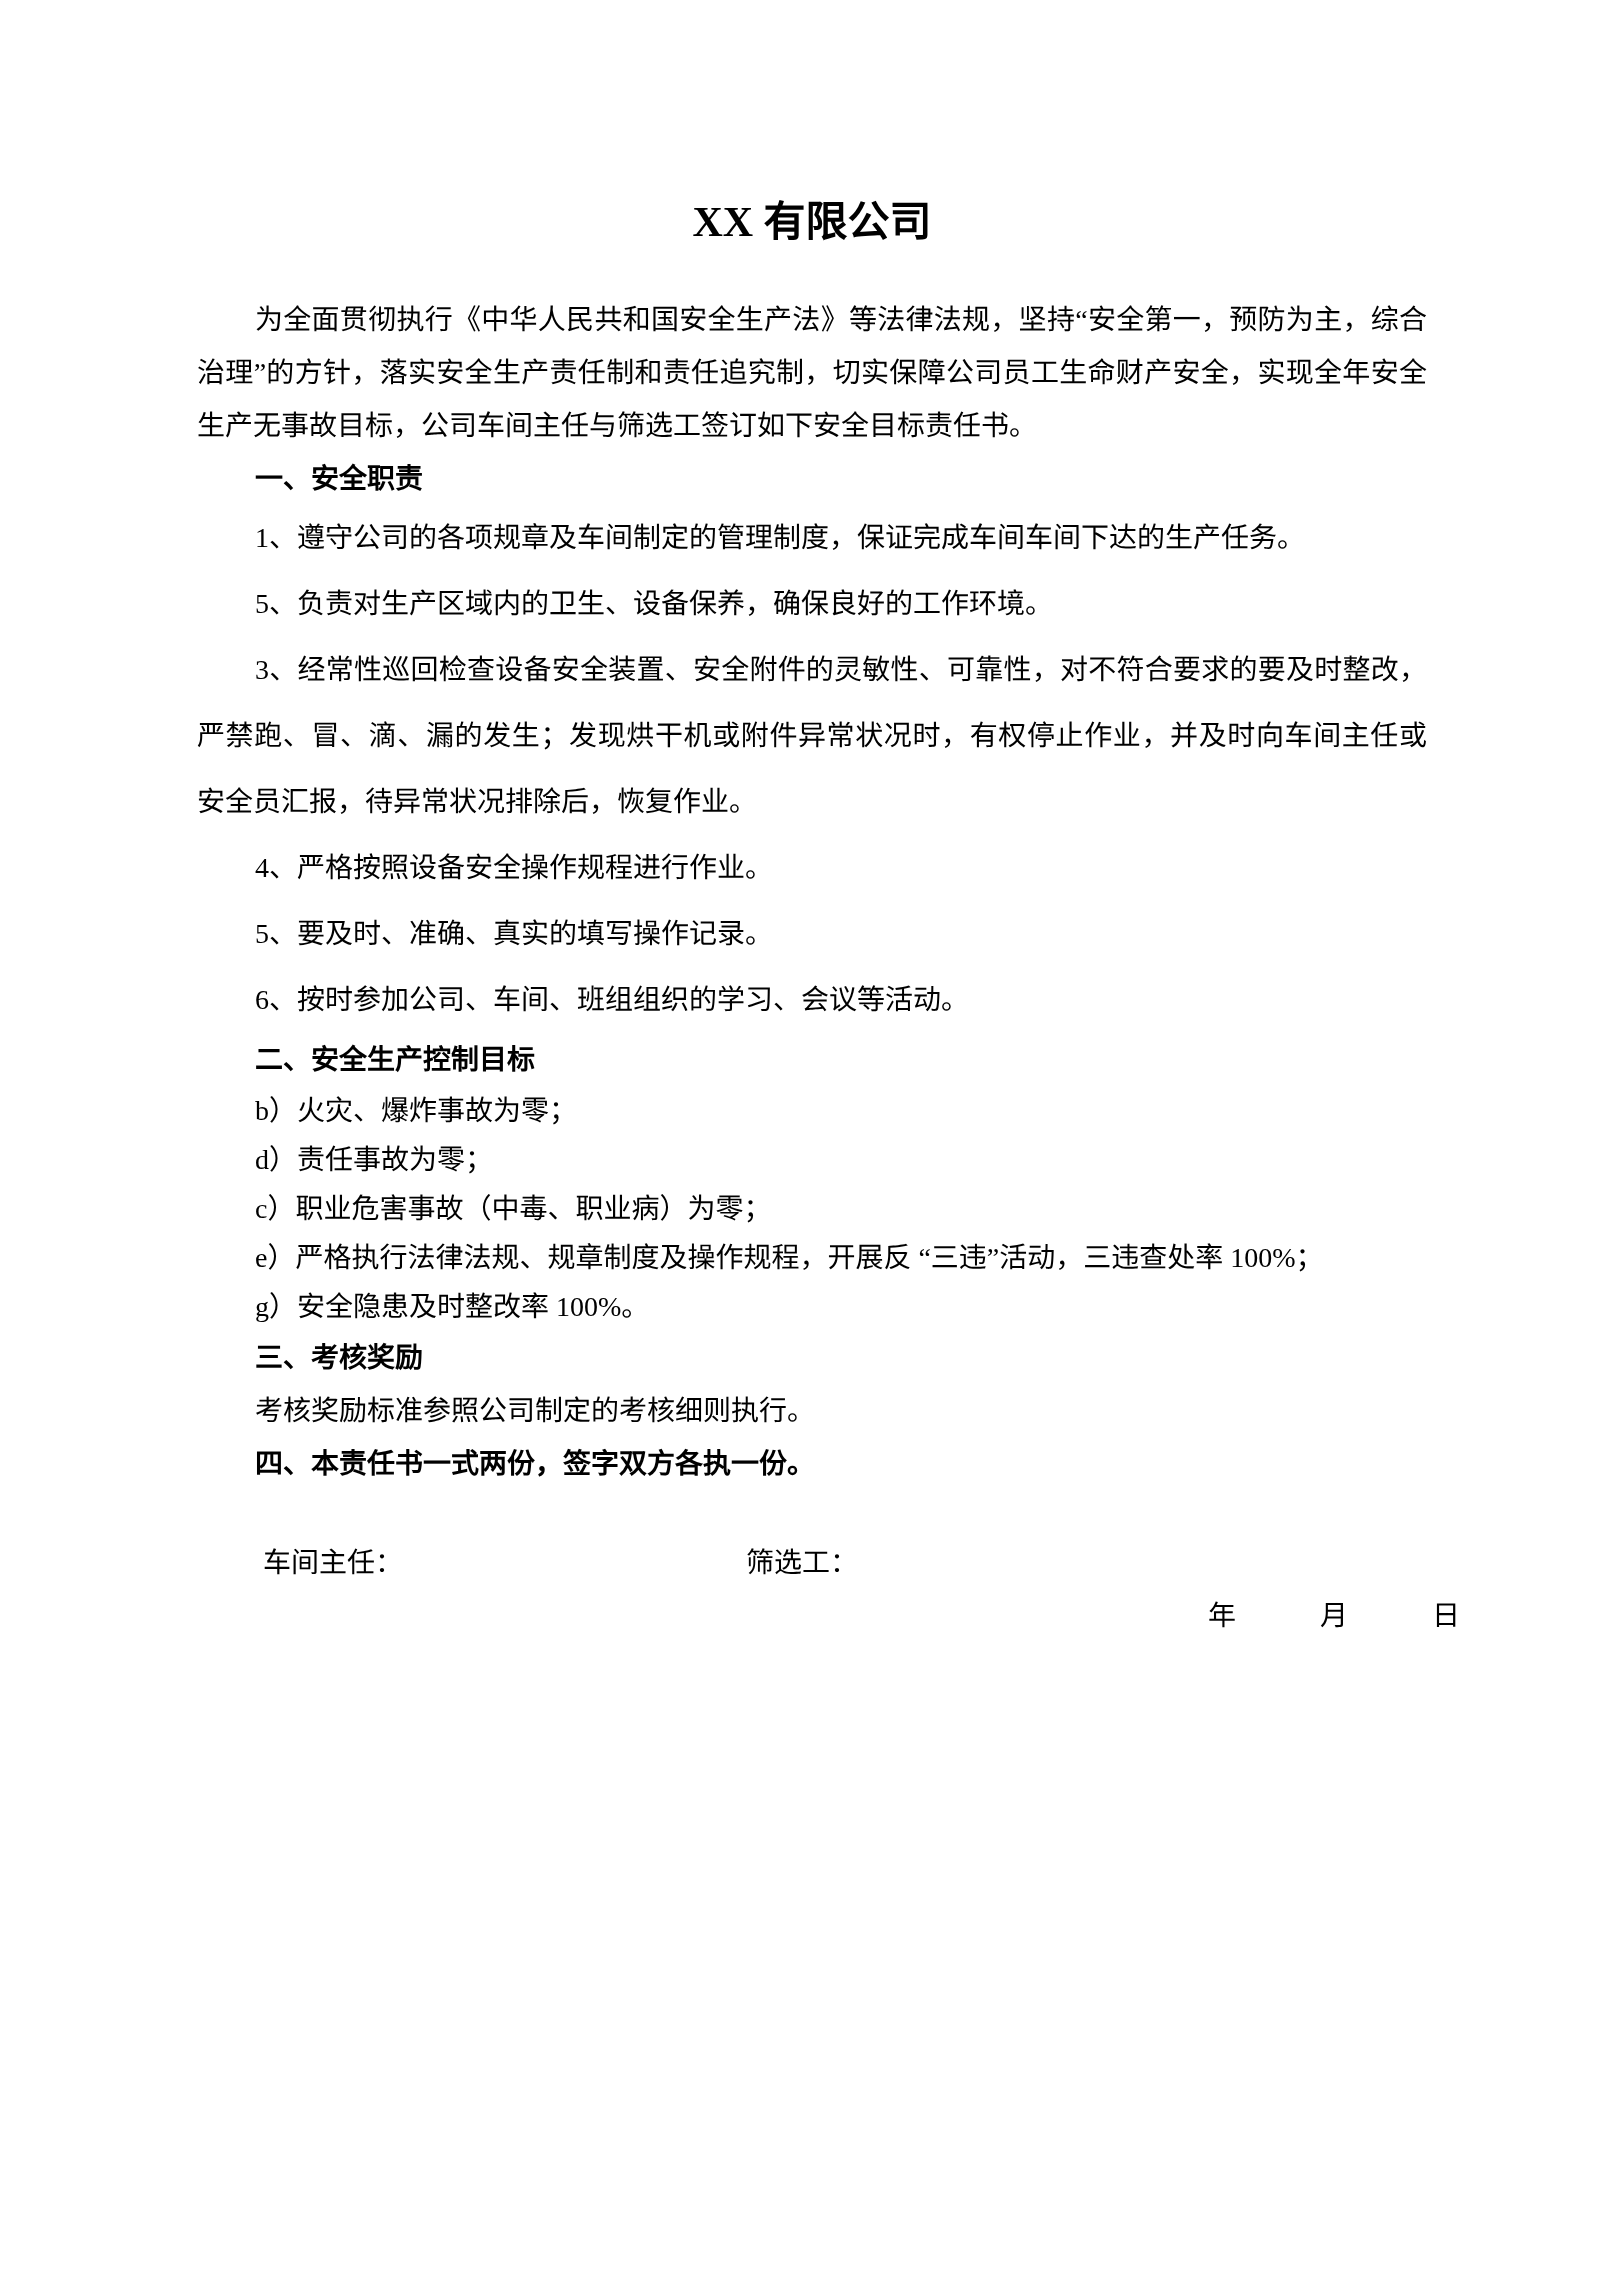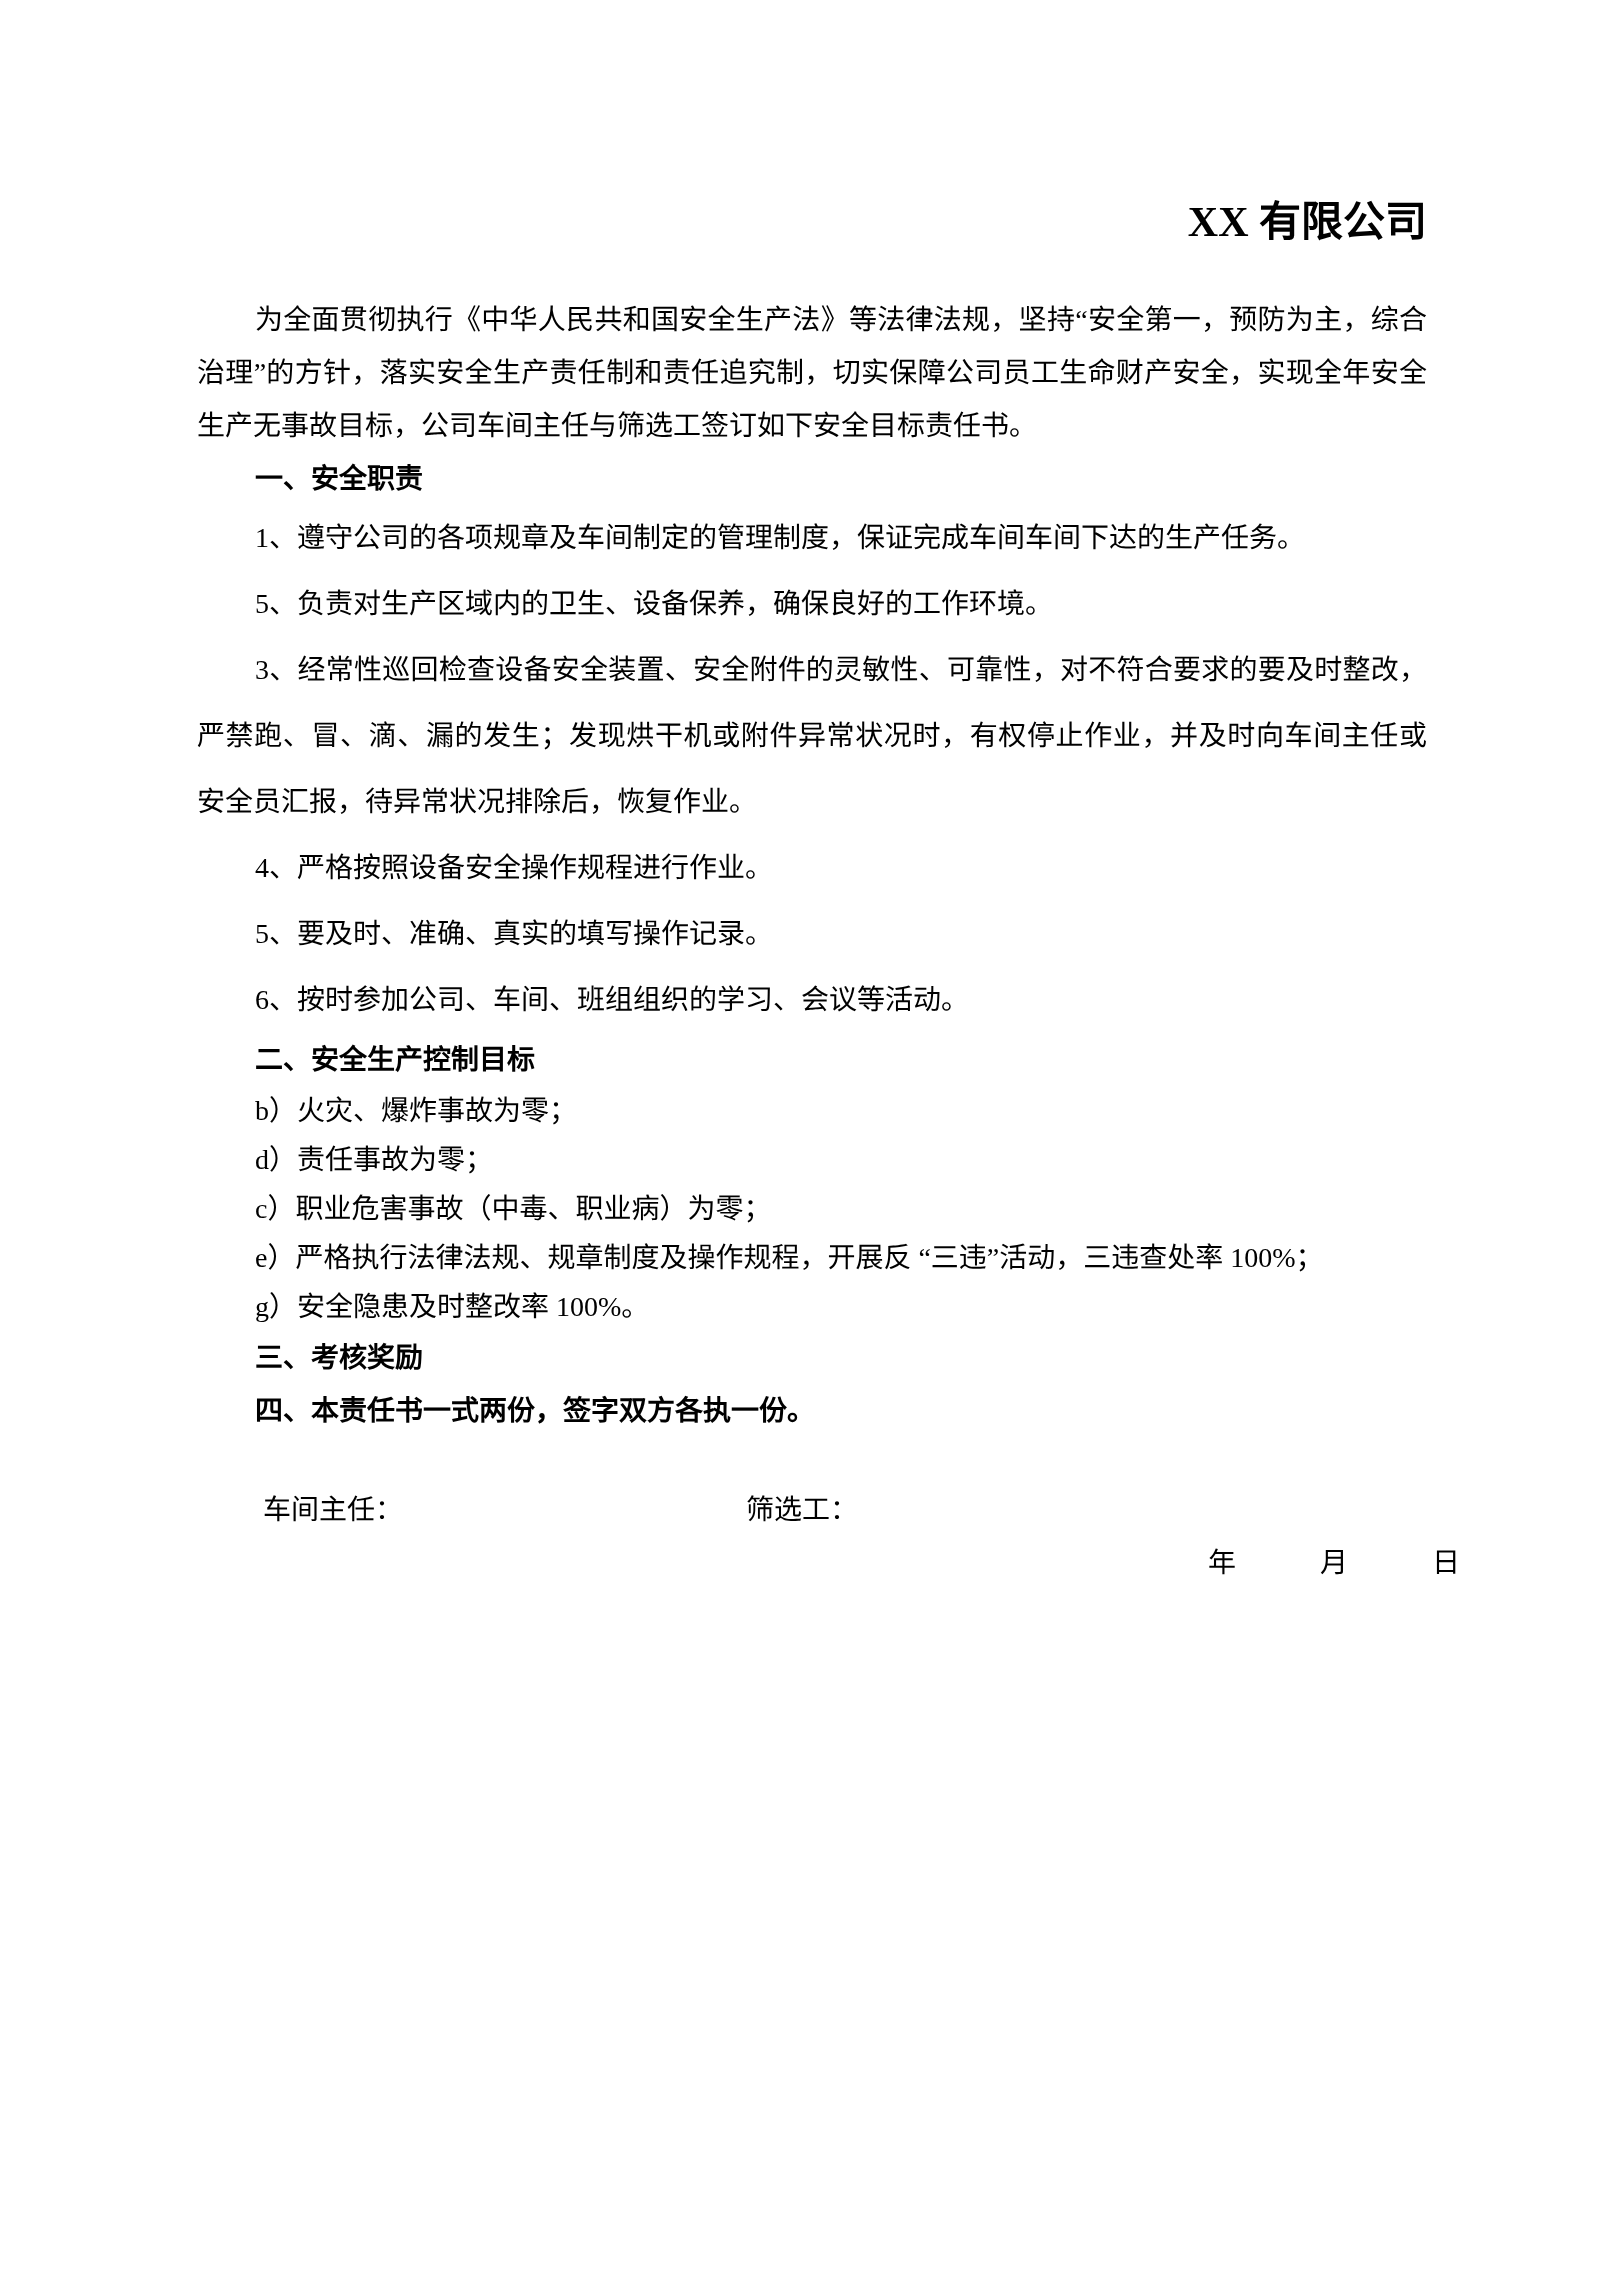--- a/index.html
+++ b/index.html
@@ -10,21 +10,21 @@
     height: 2295px;
     background: #ffffff;
     color: #000000;
     font-family: "Liberation Serif", "DejaVu Serif", serif;
     overflow: hidden;
   }
   .content {
     padding: 197px 194px 0 197px;
   }
   .doc-title {
-    text-align: right;
+    text-align: center;
     font-size: 42px;
     font-weight: 700;
     line-height: 50px;
   }
   .doc-subtitle {
     text-align: center;
     font-size: 42px;
     font-weight: 700;
     line-height: 59px;
     margin-top: 29px;
@@ -93,20 +93,21 @@
     <p class="item-wide">6、按时参加公司、车间、班组组织的学习、会议等活动。</p>
 
     <div class="heading">二、安全生产控制目标</div>
     <p class="item-narrow">b）火灾、爆炸事故为零；</p>
     <p class="item-narrow">d）责任事故为零；</p>
     <p class="item-narrow">c）职业危害事故（中毒、职业病）为零；</p>
     <p class="item-narrow">e）严格执行法律法规、规章制度及操作规程，开展反 “三违”活动，三违查处率 100%；</p>
     <p class="item-narrow">g）安全隐患及时整改率 100%。</p>
 
     <div class="heading">三、考核奖励</div>
+    <p class="body-line">考核奖励标准参照公司制定的考核细则执行。</p>
 
     <div class="heading">四、本责任书一式两份，签字双方各执一份。</div>
 
     <div class="sig-row">
       <span class="sig-left">车间主任：</span>
       <span class="sig-right">筛选工：</span>
     </div>
 
     <div class="date-line">年　　　月　　　日</div>
 

